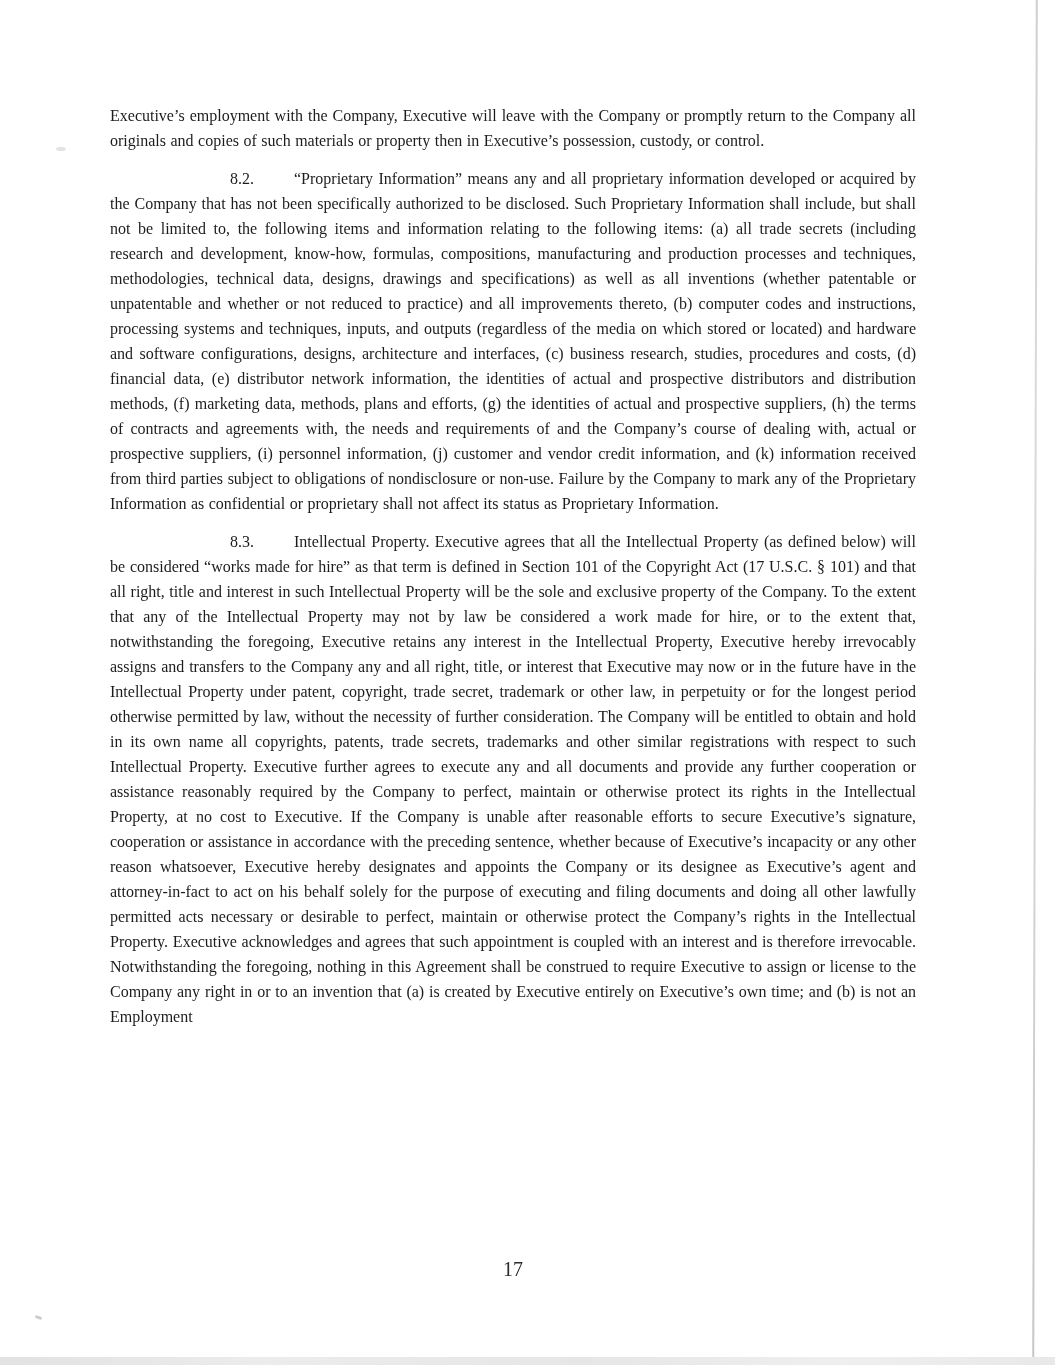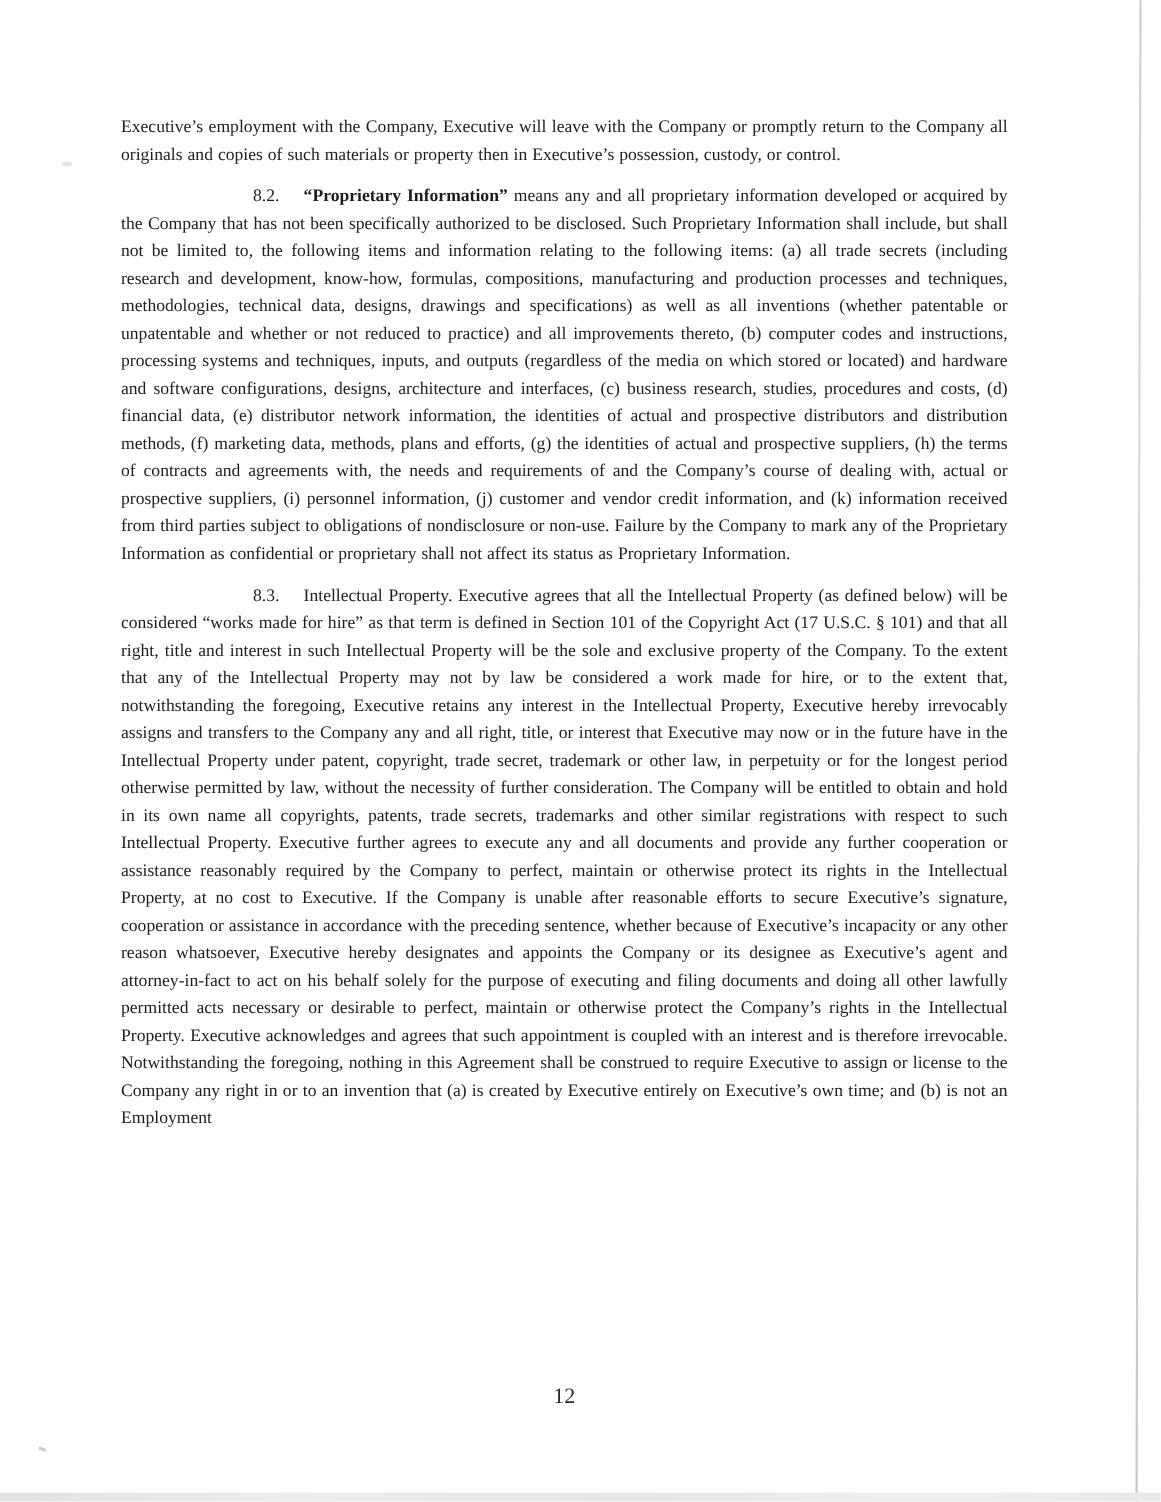--- a/index.html
+++ b/index.html
@@ -31,24 +31,24 @@
     hyphens: none;
     word-spacing: 0.5px;
   }
   .para {
     margin: 0 0 13px 0;
   }
   .para.section {
     text-indent: 120px;
   }
   .sec-num {
-    margin-right: 22px;
+    margin-right: 40px;
   }
   .term-bold {
-    font-weight: bold;
+    font-weight: normal;
   }
   .term-underline {
     text-underline-offset: 2px;
   }
   .page-number {
     position: absolute;
     left: 110px;
     top: 1258px;
     width: 806px;
     text-align: center;
@@ -101,20 +101,20 @@
   <div class="content">
 
     <p class="para continuation"><span>Executive’s employment with the Company, Executive will leave with the Company or promptly return to the Company all originals and copies of such materials or property then in Executive’s possession, custody, or control.</span></p>
 
     <p class="para section"><span class="sec-num">8.2.</span><span class="term-bold">“Proprietary Information”</span><span> means any and all proprietary information developed or acquired by the Company that has not been specifically authorized to be disclosed. Such Proprietary Information shall include, but shall not be limited to, the following items and information relating to the following items: (a) all trade secrets (including research and development, know-how, formulas, compositions, manufacturing and production processes and techniques, methodologies, technical data, designs, drawings and specifications) as well as all inventions (whether patentable or unpatentable and whether or not reduced to practice) and all improvements thereto, (b) computer codes and instructions, processing systems and techniques, inputs, and outputs (regardless of the media on which stored or located) and hardware and software configurations, designs, architecture and interfaces, (c) business research, studies, procedures and costs, (d) financial data, (e) distributor network information, the identities of actual and prospective distributors and distribution methods, (f) marketing data, methods, plans and efforts, (g) the identities of actual and prospective suppliers, (h) the terms of contracts and agreements with, the needs and requirements of and the Company’s course of dealing with, actual or prospective suppliers, (i) personnel information, (j) customer and vendor credit information, and (k) information received from third parties subject to obligations of nondisclosure or non-use. Failure by the Company to mark any of the Proprietary Information as confidential or proprietary shall not affect its status as Proprietary Information.</span></p>
 
     <p class="para section"><span class="sec-num">8.3.</span><span class="term-underline">Intellectual Property</span><span>. Executive agrees that all the Intellectual Property (as defined below) will be considered “works made for hire” as that term is defined in Section 101 of the Copyright Act (17 U.S.C. § 101) and that all right, title and interest in such Intellectual Property will be the sole and exclusive property of the Company. To the extent that any of the Intellectual Property may not by law be considered a work made for hire, or to the extent that, notwithstanding the foregoing, Executive retains any interest in the Intellectual Property, Executive hereby irrevocably assigns and transfers to the Company any and all right, title, or interest that Executive may now or in the future have in the Intellectual Property under patent, copyright, trade secret, trademark or other law, in perpetuity or for the longest period otherwise permitted by law, without the necessity of further consideration. The Company will be entitled to obtain and hold in its own name all copyrights, patents, trade secrets, trademarks and other similar registrations with respect to such Intellectual Property. Executive further agrees to execute any and all documents and provide any further cooperation or assistance reasonably required by the Company to perfect, maintain or otherwise protect its rights in the Intellectual Property, at no cost to Executive. If the Company is unable after reasonable efforts to secure Executive’s signature, cooperation or assistance in accordance with the preceding sentence, whether because of Executive’s incapacity or any other reason whatsoever, Executive hereby designates and appoints the Company or its designee as Executive’s agent and attorney-in-fact to act on his behalf solely for the purpose of executing and filing documents and doing all other lawfully permitted acts necessary or desirable to perfect, maintain or otherwise protect the Company’s rights in the Intellectual Property. Executive acknowledges and agrees that such appointment is coupled with an interest and is therefore irrevocable.  Notwithstanding the foregoing, nothing in this Agreement shall be construed to require Executive to assign or license to the Company any right in or to an invention that (a) is created by Executive entirely on Executive’s own time; and (b) is not an Employment</span></p>
 
   </div>
 
-  <div class="page-number">12</div>
+  <div class="page-number">17</div>
 
   <div class="edge-line-right"></div>
   <div class="edge-band-bottom"></div>
   <div class="speck-a"></div>
   <div class="speck-b"></div>
 
 </div>
 
 </body></html>

